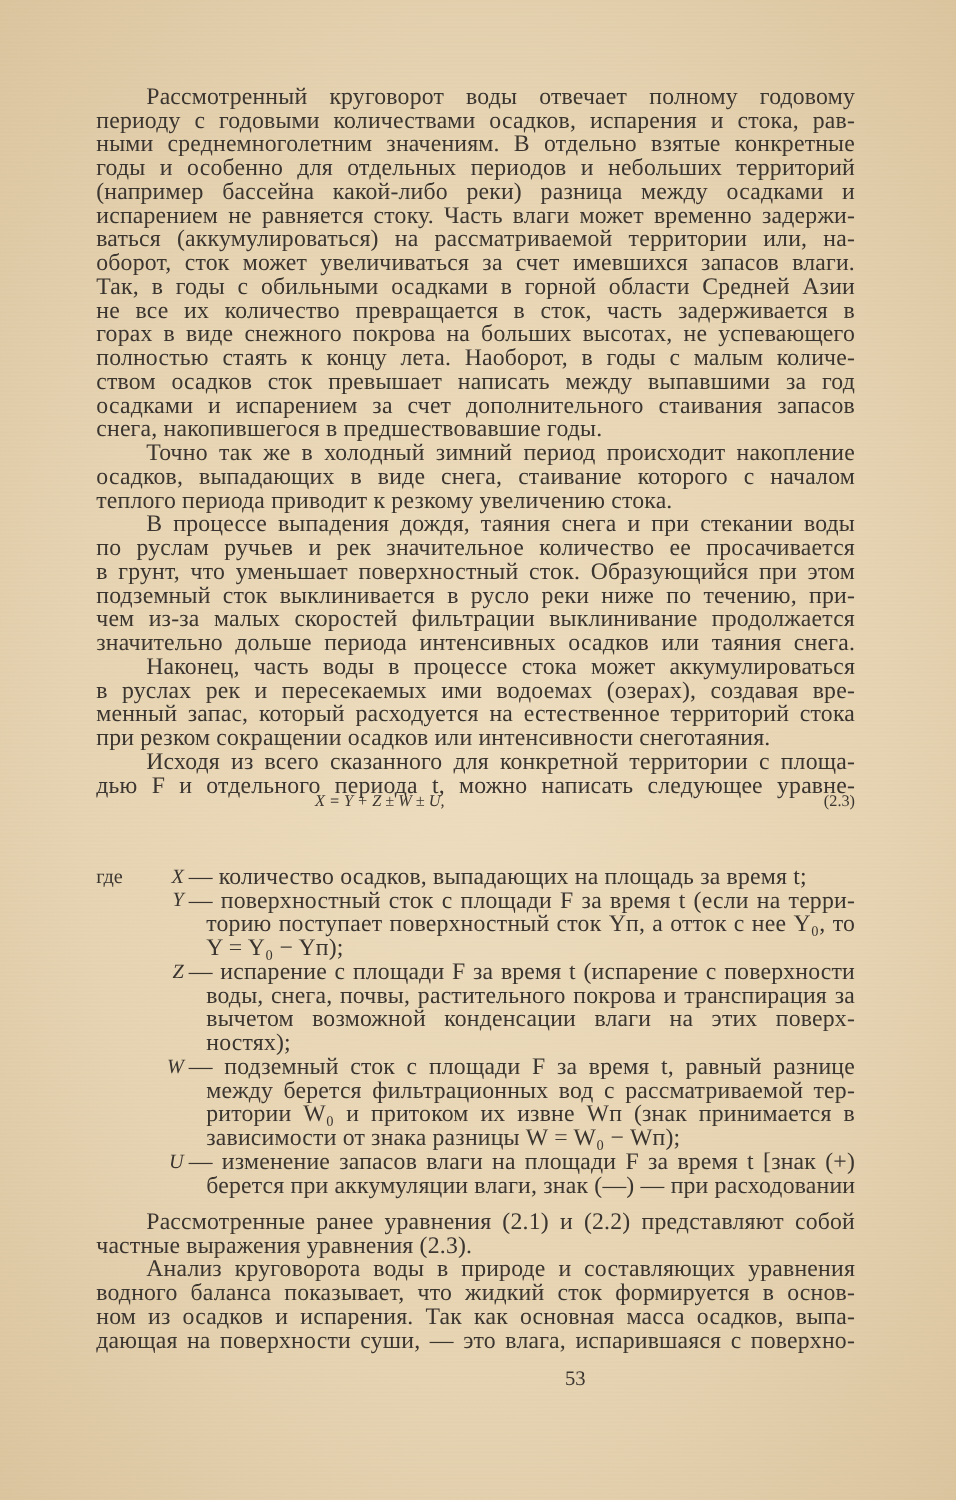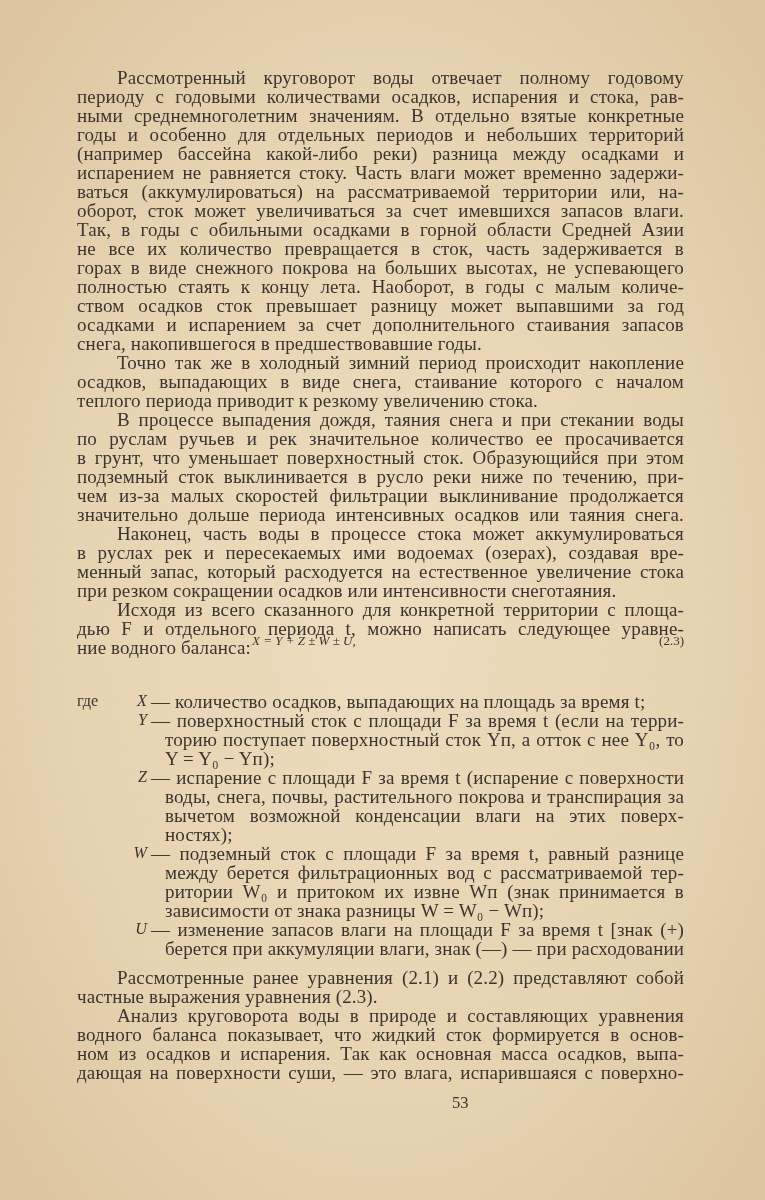--- a/index.html
+++ b/index.html
@@ -49,43 +49,42 @@
     <div class="line">ными среднемноголетним значениям. В отдельно взятые конкретные</div>
     <div class="line">годы и особенно для отдельных периодов и небольших территорий</div>
     <div class="line">(например бассейна какой-либо реки) разница между осадками и</div>
     <div class="line">испарением не равняется стоку. Часть влаги может временно задержи-</div>
     <div class="line">ваться (аккумулироваться) на рассматриваемой территории или, на-</div>
     <div class="line">оборот, сток может увеличиваться за счет имевшихся запасов влаги.</div>
     <div class="line">Так, в годы с обильными осадками в горной области Средней Азии</div>
     <div class="line">не все их количество превращается в сток, часть задерживается в</div>
     <div class="line">горах в виде снежного покрова на больших высотах, не успевающего</div>
     <div class="line">полностью стаять к концу лета. Наоборот, в годы с малым количе-</div>
-    <div class="line">ством осадков сток превышает разницу может выпавшими за год</div>
+    <div class="line">ством осадков сток превышает написать между выпавшими за год</div>
     <div class="line">осадками и испарением за счет дополнительного стаивания запасов</div>
     <div class="line last">снега, накопившегося в предшествовавшие годы.</div>
 
     <div class="line indent">Точно так же в холодный зимний период происходит накопление</div>
     <div class="line">осадков, выпадающих в виде снега, стаивание которого с началом</div>
     <div class="line last">теплого периода приводит к резкому увеличению стока.</div>
 
     <div class="line indent">В процессе выпадения дождя, таяния снега и при стекании воды</div>
     <div class="line">по руслам ручьев и рек значительное количество ее просачивается</div>
     <div class="line">в грунт, что уменьшает поверхностный сток. Образующийся при этом</div>
     <div class="line">подземный сток выклинивается в русло реки ниже по течению, при-</div>
     <div class="line">чем из-за малых скоростей фильтрации выклинивание продолжается</div>
     <div class="line">значительно дольше периода интенсивных осадков или таяния снега.</div>
 
     <div class="line indent">Наконец, часть воды в процессе стока может аккумулироваться</div>
     <div class="line">в руслах рек и пересекаемых ими водоемах (озерах), создавая вре-</div>
-    <div class="line">менный запас, который расходуется на естественное увеличение стока</div>
+    <div class="line">менный запас, который расходуется на естественное территорий стока</div>
     <div class="line last">при резком сокращении осадков или интенсивности снеготаяния.</div>
 
     <div class="line indent">Исходя из всего сказанного для конкретной территории с площа-</div>
     <div class="line">дью F и отдельного периода t, можно написать следующее уравне-</div>
-    <div class="line last">ние водного баланса:</div>
   </div>
 
   <div class="formula">
     <span class="expr">X = Y + Z ± W ± U,</span>
     <span class="num">(2.3)</span>
   </div>
 
   <div class="defs" style="top:692px;">
     <div class="def-row">
       <div class="def-lead">

